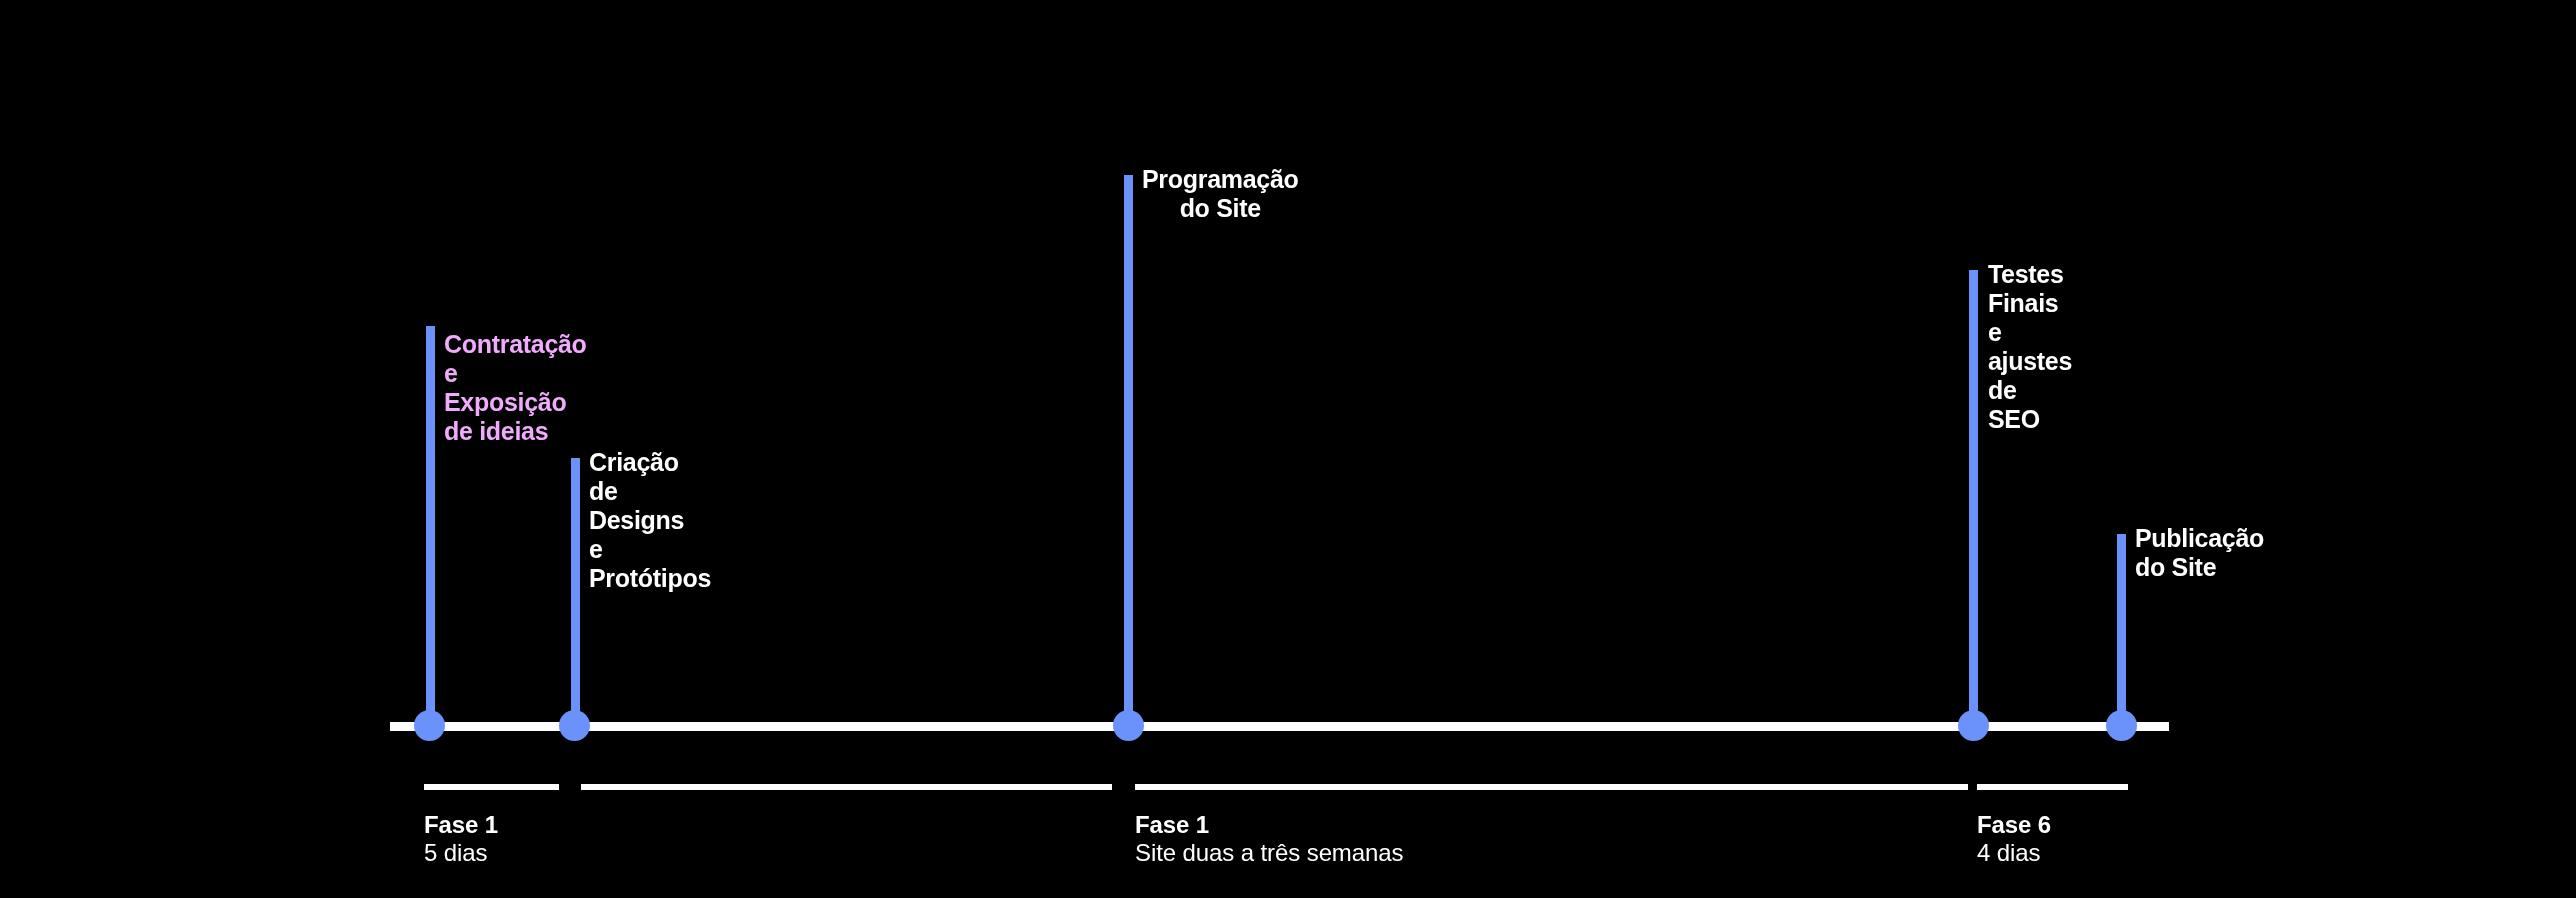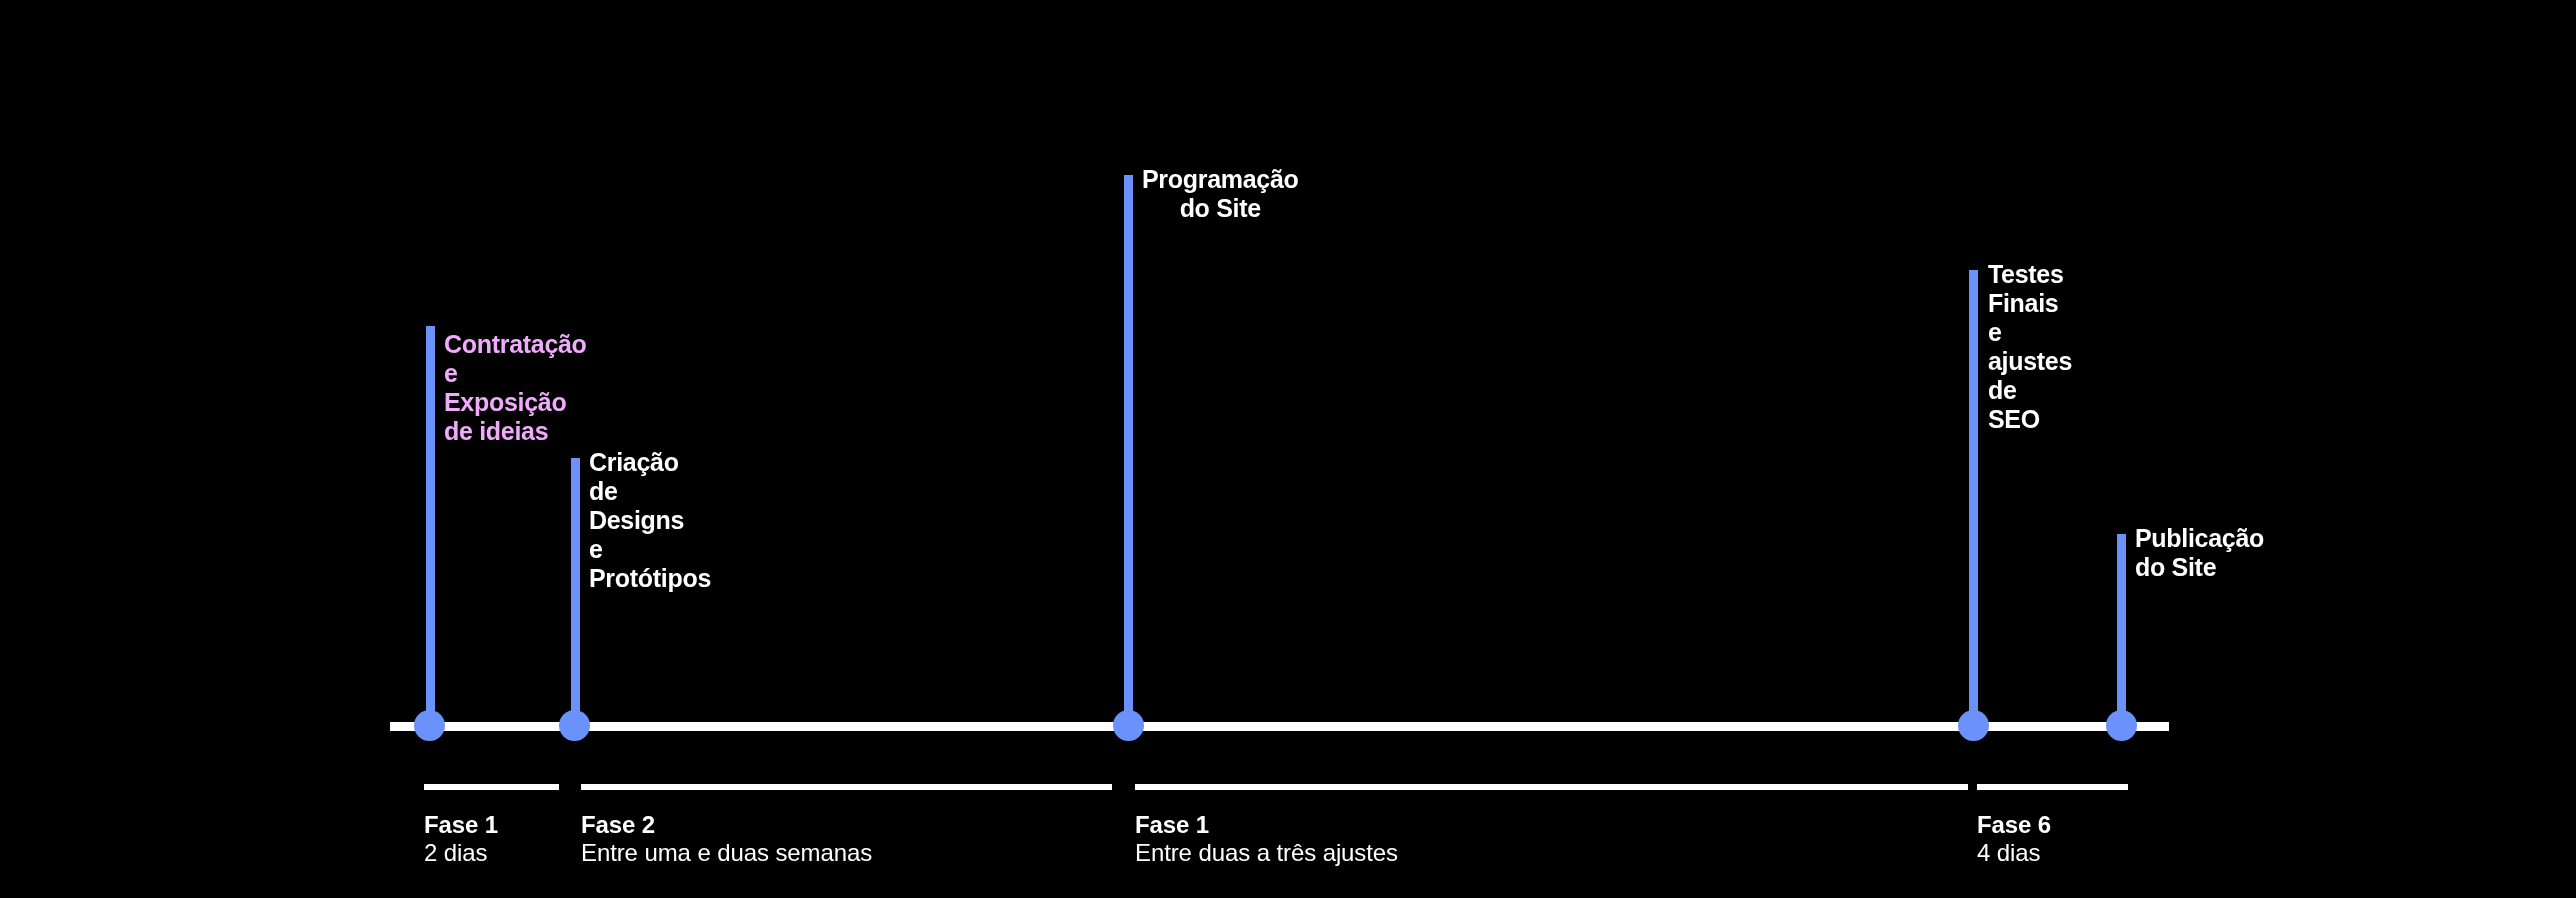--- a/index.html
+++ b/index.html
@@ -100,33 +100,29 @@
 
   <div class="milestone">
     <div class="stem" style="left: 2117px; top: 534px; height: 192px; background: rgb(106, 146, 250);"></div>
     <div class="dot" style="left: 2106px; top: 710px; background: rgb(106, 146, 250);"></div>
     <div class="m-label" style="left: 2135px; top: 524px; color: rgb(255, 255, 255);">Publicação do Site</div>
   </div>
 
   <div class="phase-bar" style="left: 424px; width: 135px; top: 784px; background: rgb(255, 255, 255);"></div>
   <div class="phase-text" style="left: 424px; top: 811px; color: rgb(255, 255, 255);">
     <span class="phase-name">Fase 1</span>
-    <span class="phase-dur">2 dias</span>
+    <span class="phase-dur">5 dias</span>
   </div>
 
   <div class="phase-bar" style="left: 581px; width: 531px; top: 784px; background: rgb(255, 255, 255);"></div>
-  <div class="phase-text" style="left: 581px; top: 811px; color: rgb(255, 255, 255);">
-    <span class="phase-name">Fase 2</span>
-    <span class="phase-dur">Entre uma e duas semanas</span>
-  </div>
 
   <div class="phase-bar" style="left: 1135px; width: 833px; top: 784px; background: rgb(255, 255, 255);"></div>
   <div class="phase-text" style="left: 1135px; top: 811px; color: rgb(255, 255, 255);">
     <span class="phase-name">Fase 1</span>
-    <span class="phase-dur">Entre duas a três ajustes</span>
+    <span class="phase-dur">Site duas a três semanas</span>
   </div>
 
   <div class="phase-bar" style="left: 1977px; width: 151px; top: 784px; background: rgb(255, 255, 255);"></div>
   <div class="phase-text" style="left: 1977px; top: 811px; color: rgb(255, 255, 255);">
     <span class="phase-name">Fase 6</span>
     <span class="phase-dur">4 dias</span>
   </div>
 
 </div>
 

